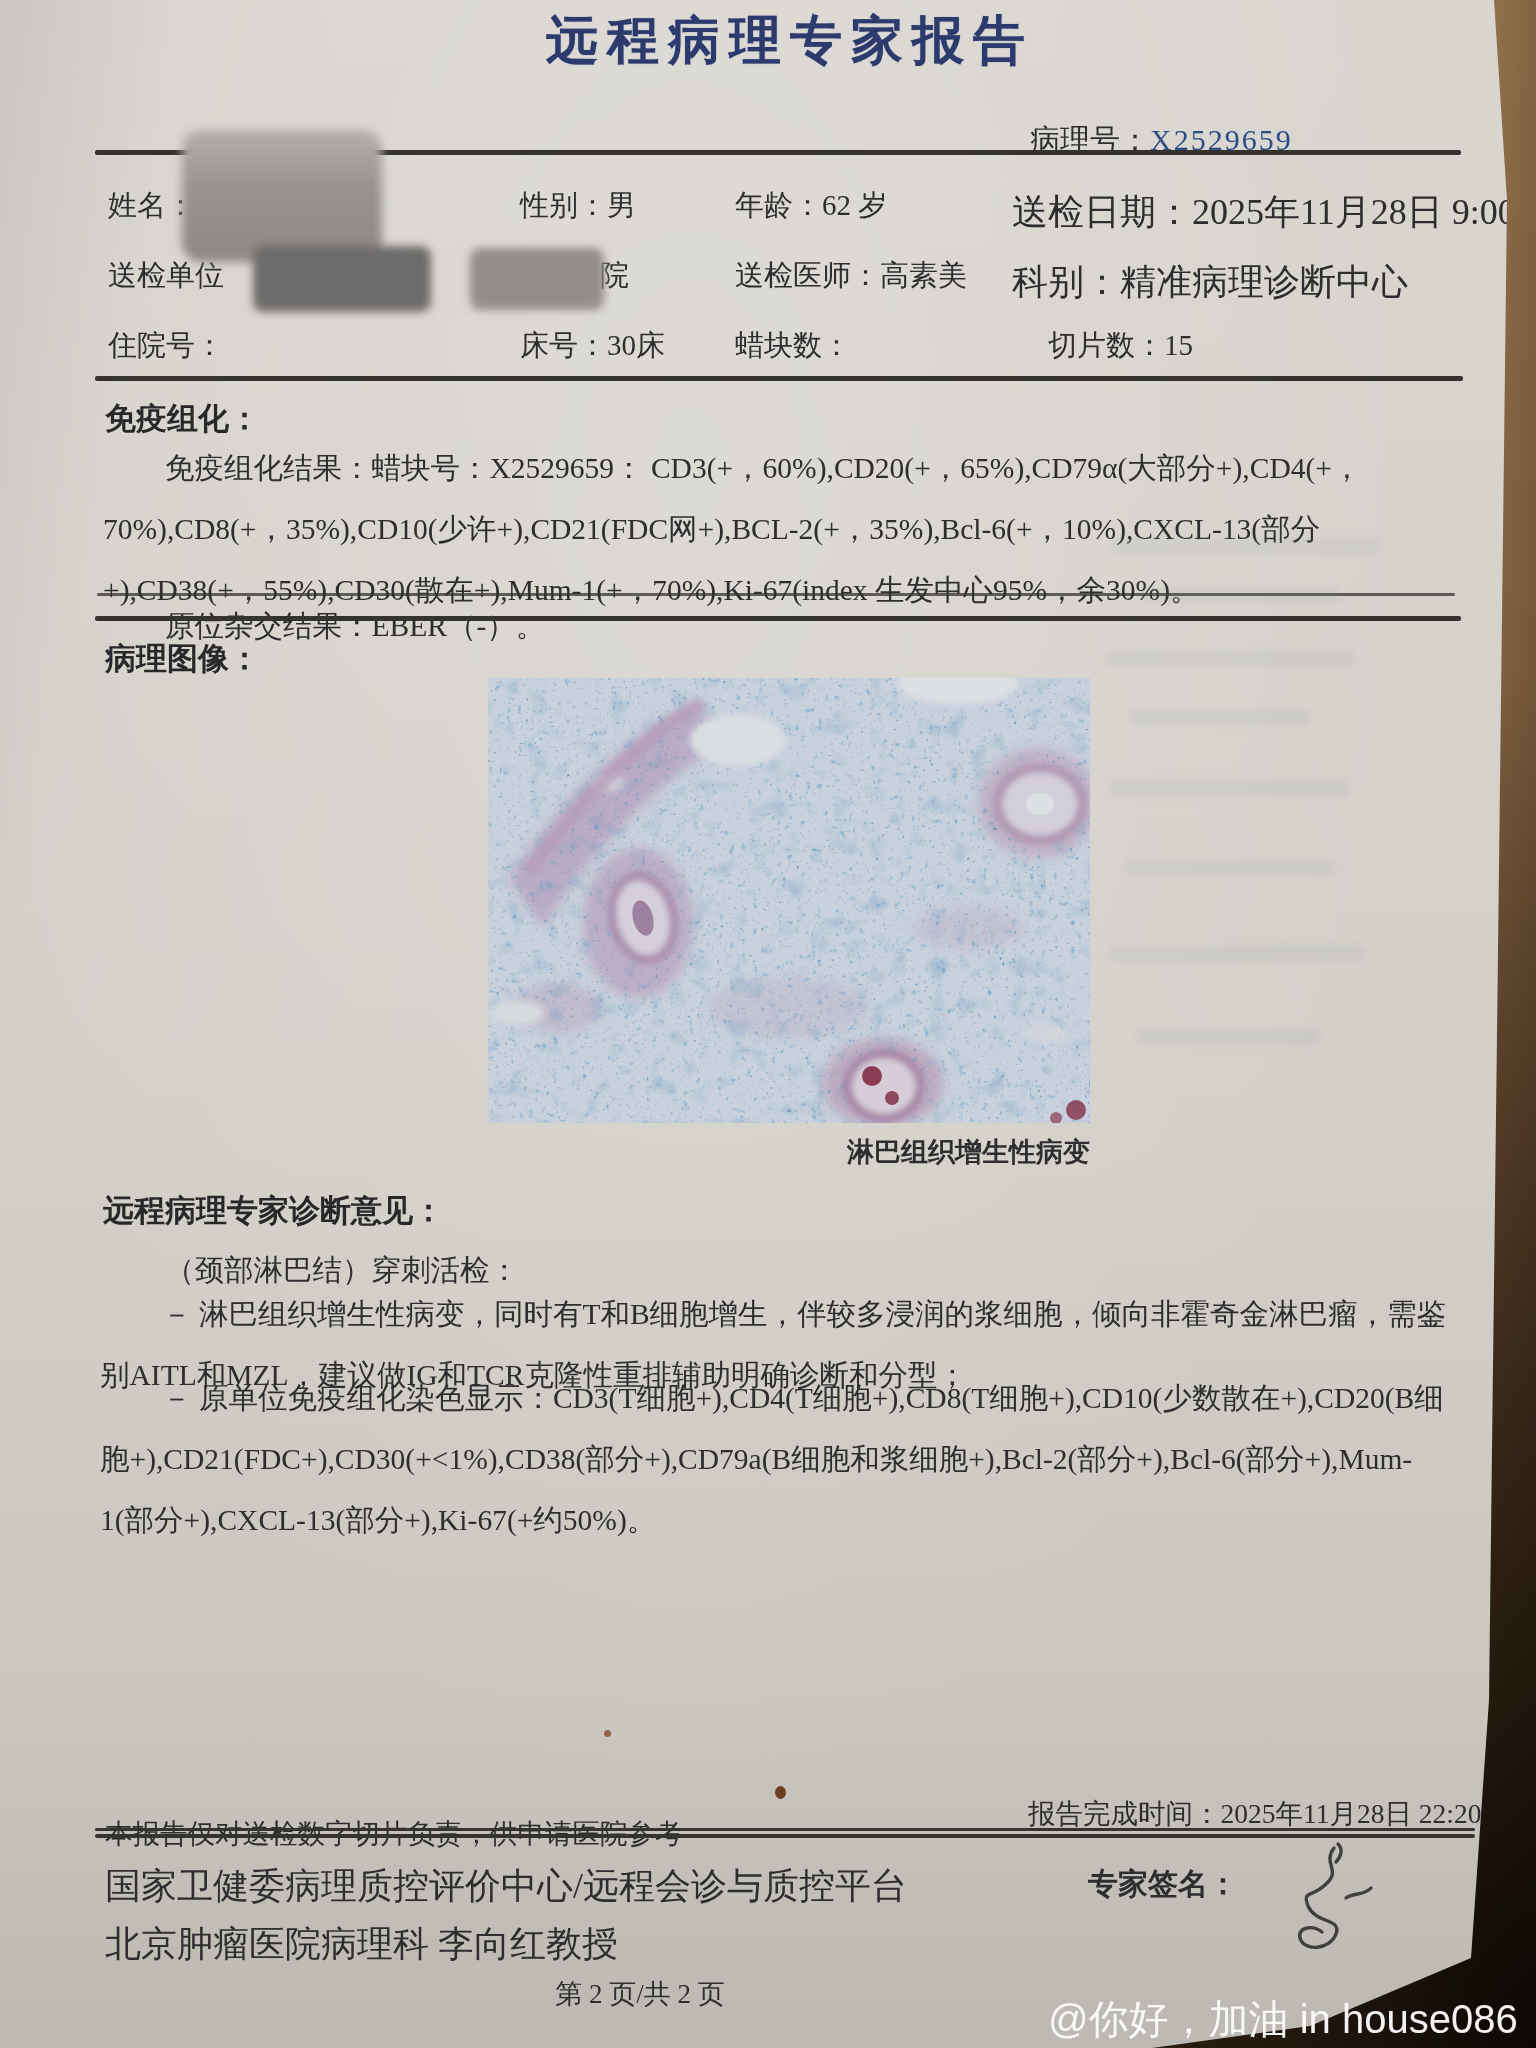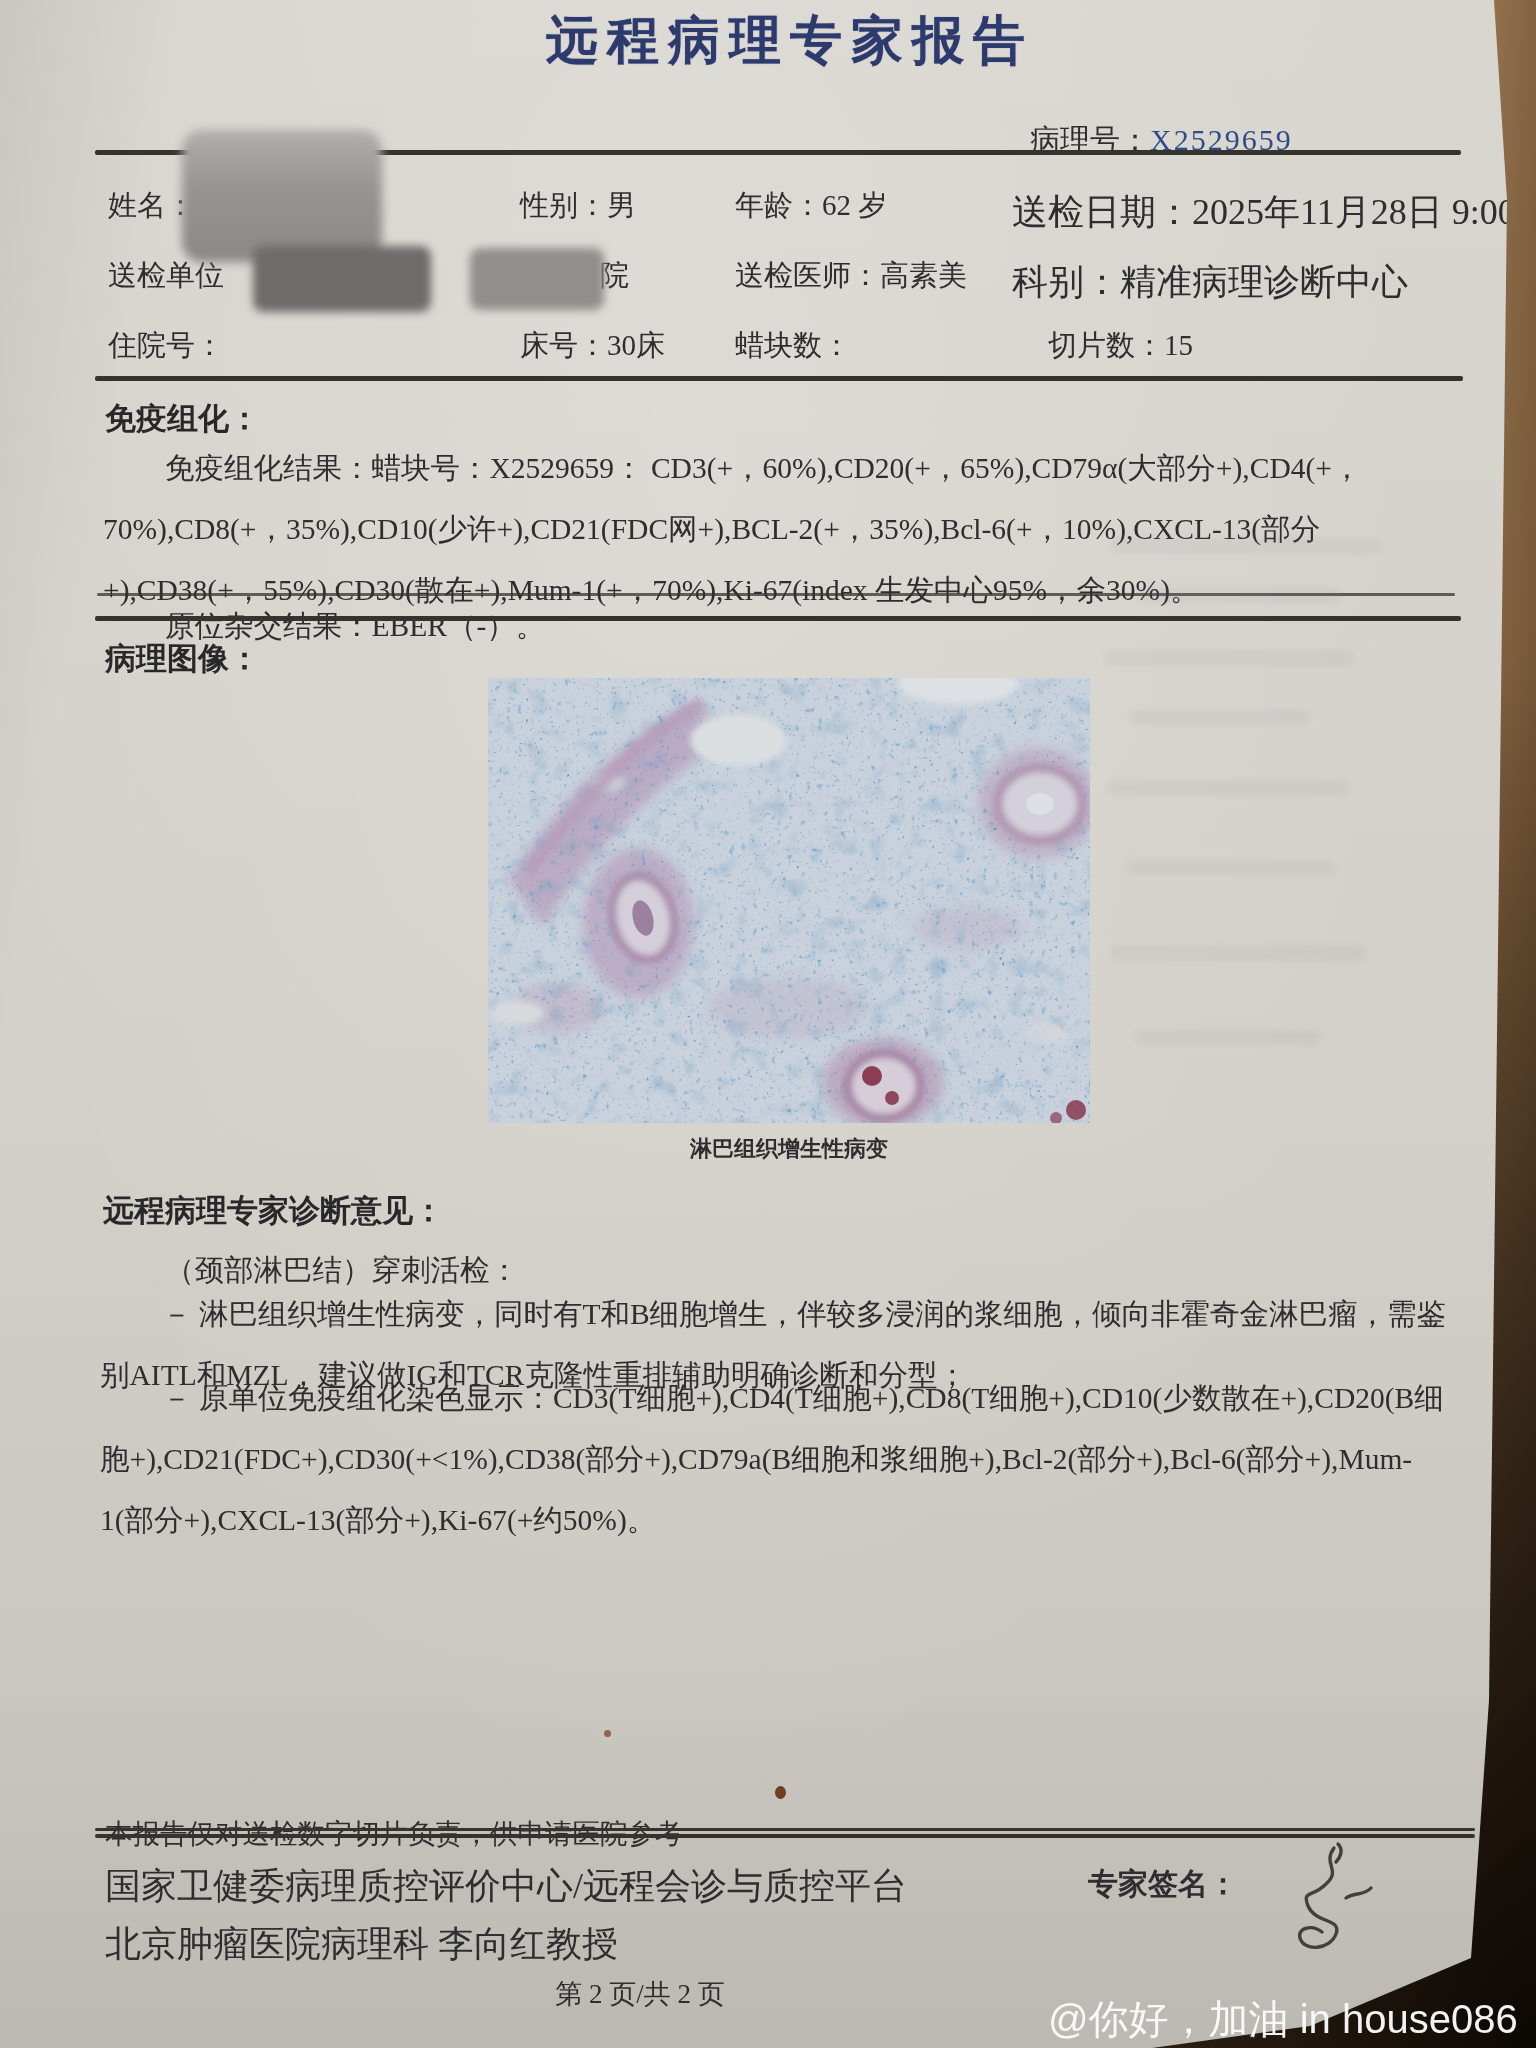--- a/index.html
+++ b/index.html
@@ -28,21 +28,21 @@
   .title{
     left:60px;top:6px;width:1460px;text-align:center;
     font-size:52px;font-weight:bold;letter-spacing:9px;color:#2d3a6e;
     text-shadow:0 0 1px rgba(45,58,110,.6);
   }
   .fs28{font-size:36px;} .fs29{font-size:29px;} .fs30{font-size:30px;}
   .hd{font-size:31px;font-weight:bold;color:#28282a;}
   .rule{position:absolute;background:#34332e;border-radius:2px;}
   .para{position:absolute;white-space:normal;font-size:29.5px;line-height:61px;color:#2e2e30;}
   .blur-box{position:absolute;filter:blur(5px);}
-  .caption{font-size:22px;font-weight:bold;text-align:center;}
+  .caption{font-size:27px;font-weight:bold;text-align:right;}
   .ghost{position:absolute;background:#868b94;opacity:.10;filter:blur(3px);border-radius:6px;}
   .speck{position:absolute;border-radius:50%;}
   .navy{color:#2c4d85;letter-spacing:2px;margin-top:41px;}
   .watermark{
     position:absolute;left:1048px;top:1992px;z-index:6;
     font-family:"Liberation Sans","DejaVu Sans",sans-serif;
     font-size:40px;color:#fcfcfc;opacity:.96;
   }
   .sig{position:absolute;left:1250px;top:1840px;z-index:3;}
 </style>
@@ -167,20 +167,23 @@
   </svg>
 
   <div class="abs caption" style="left:488px;top:1134px;width:602px;">淋巴组织增生性病变</div>
 
   <div class="abs hd" style="left:103px;top:1190px;">远程病理专家诊断意见：</div>
   <div class="para" style="left:103px;top:1240px;width:1350px;text-indent:62px;">（颈部淋巴结）穿刺活检：</div>
   <div class="para" style="left:100px;top:1284px;width:1352px;text-indent:62px;">－ 淋巴组织增生性病变，同时有T和B细胞增生，伴较多浸润的浆细胞，倾向非霍奇金淋巴瘤，需鉴别AITL和MZL，建议做IG和TCR克隆性重排辅助明确诊断和分型；</div>
   <div class="para" style="left:100px;top:1368px;width:1352px;text-indent:62px;">－ 原单位免疫组化染色显示：CD3(T细胞+),CD4(T细胞+),CD8(T细胞+),CD10(少数散在+),CD20(B细胞+),CD21(FDC+),CD30(+&lt;1%),CD38(部分+),CD79a(B细胞和浆细胞+),Bcl-2(部分+),Bcl-6(部分+),Mum-1(部分+),CXCL-13(部分+),Ki-67(+约50%)。</div>
 
   <div class="abs" style="left:105px;top:1796px;font-size:27.5px;margin-top:20px;">本报告仅对送检数字切片负责，供申请医院参考</div>
+  <div class="abs" style="left:1028px;top:1796px;font-size:27.5px;">
+    <span>报告完成时间：</span><span>2025年11月28日  22:20</span>
+  </div>
   <div class="rule" style="left:95px;top:1828px;width:1380px;height:3px;"></div>
   <div class="rule" style="left:95px;top:1834px;width:1380px;height:4px;"></div>
 
   <div class="abs fs28" style="left:105px;top:1862px;">国家卫健委病理质控评价中心/远程会诊与质控平台</div>
   <div class="abs" style="left:1088px;top:1864px;font-size:30px;font-weight:bold;">专家签名：</div>
   <div class="abs fs28" style="left:105px;top:1920px;">北京肿瘤医院病理科  李向红教授</div>
   <div class="abs" style="left:400px;top:1976px;width:480px;text-align:center;font-size:27px;">第 2 页/共 2 页</div>
 
   <div class="blur-box" style="left:182px;top:130px;width:200px;height:132px;border-radius:20px;background:linear-gradient(180deg,#b2aeab 0%,#969391 45%,#8b8886 100%);"></div>
   <div class="blur-box" style="left:253px;top:246px;width:178px;height:66px;border-radius:10px;background:#6e6c6a;filter:blur(4px);"></div>

